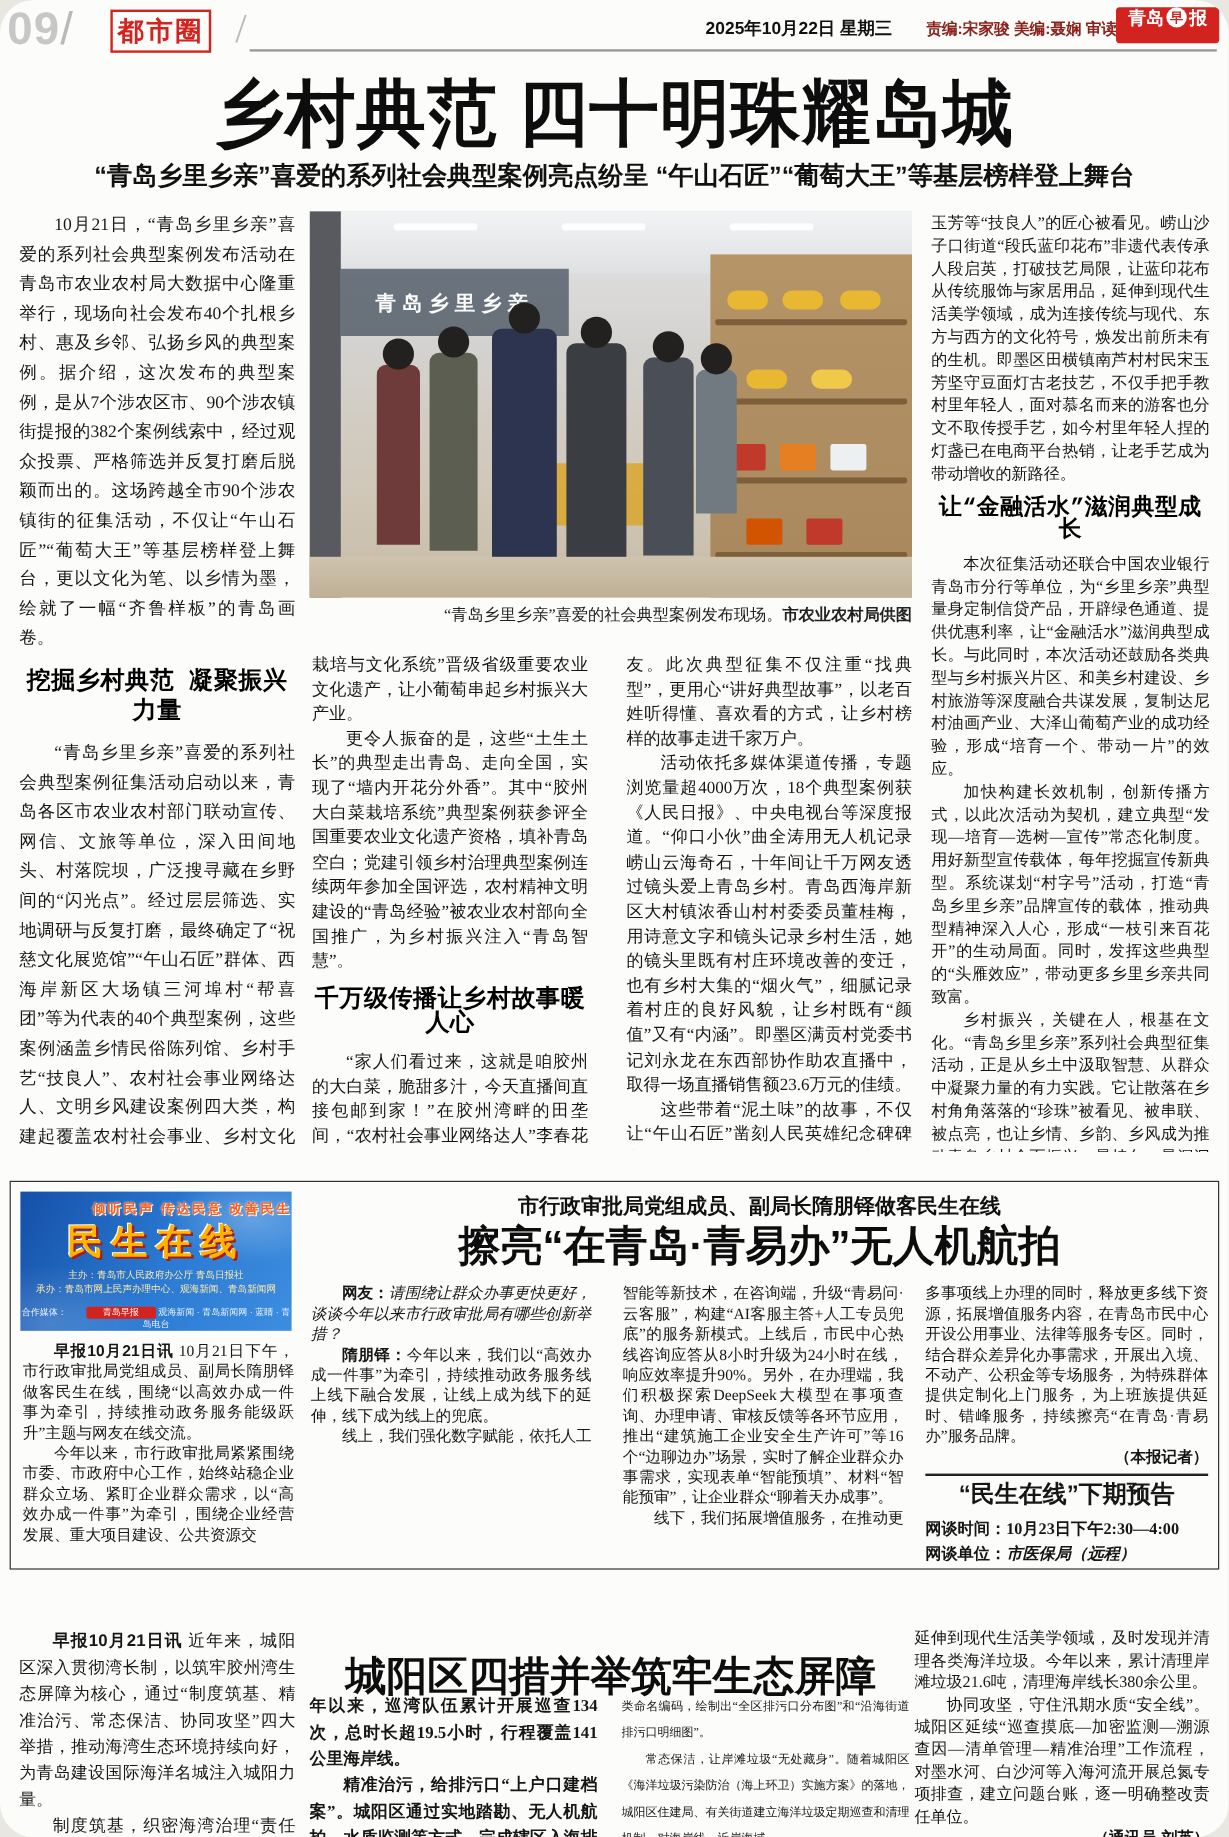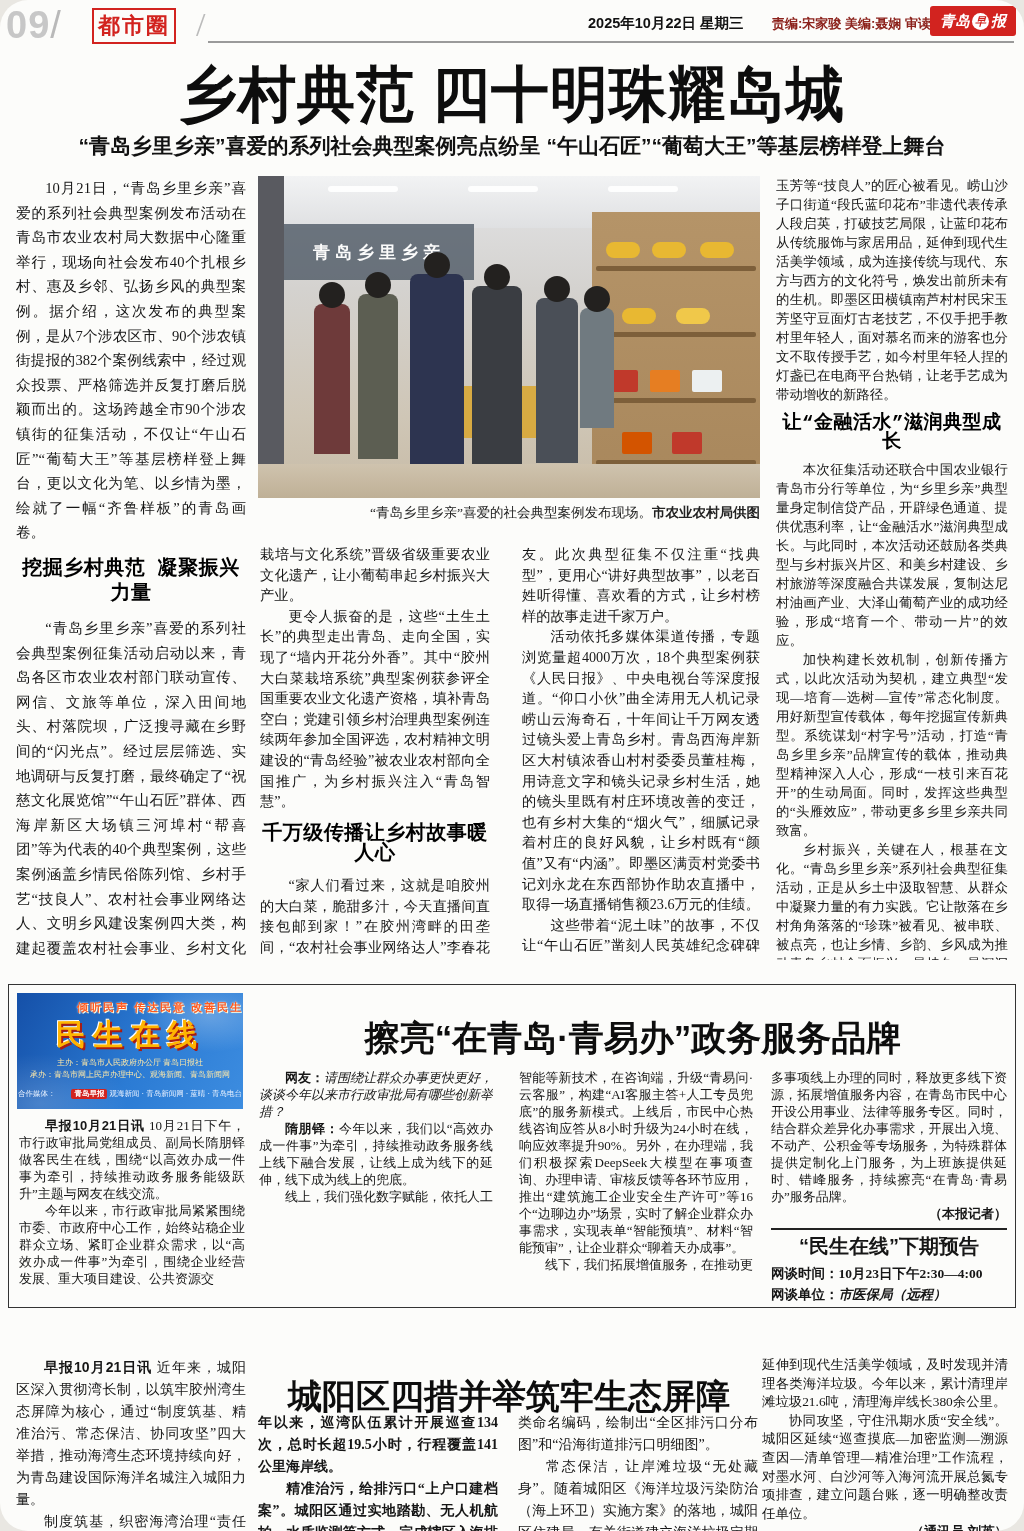--- a/index.html
+++ b/index.html
@@ -10,21 +10,21 @@
   .hdr{position:absolute;top:0;left:0;right:0;height:50px;}
   .folio{position:absolute;left:6px;top:4px;font-size:38px;color:#c7c7c7;font-weight:700;letter-spacing:1px;}
   .folio .slash{color:#b9b9b9;font-weight:400;}
   .section-badge{position:absolute;left:92px;top:8px;border:2px solid #d2231f;color:#d2231f;
         font-weight:900;font-size:22px;padding:1px 4px;letter-spacing:2px;}
   .hdr-slash2{position:absolute;left:196px;top:6px;font-size:34px;color:#bbb;}
   .hdr-rule{position:absolute;left:208px;right:10px;top:41px;height:2px;background:#9a9a9a;}
   .hdr-date{position:absolute;left:588px;top:14px;font-size:14.5px;font-weight:700;color:#111;}
   .hdr-eds{position:absolute;left:772px;top:15px;font-size:13px;font-weight:700;color:#8c221c;}
   .masthead{position:absolute;right:8px;top:6px;width:86px;height:30px;background:#d2231f;border-radius:3px;
-        display:flex;align-items:center;justify-content:center;gap:2px;color:#fff;font-weight:900;font-size:15px;font-style:italic;}
+        display:flex;align-items:flex-start;justify-content:center;gap:2px;color:#fff;font-weight:900;font-size:15px;}
   .masthead .circ{display:inline-flex;width:17px;height:17px;border-radius:50%;background:#fff;color:#d2231f;
         font-size:11px;align-items:center;justify-content:center;font-weight:900;}
   
   .lead-hl{position:absolute;top:56px;left:0;right:0;text-align:center;font-weight:900;font-size:58px;
         letter-spacing:1px;color:#0d0d0d;transform:scaleY(1.04);}
   .lead-sub{position:absolute;top:132px;left:10px;right:10px;text-align:center;font-weight:900;font-size:21px;color:#111;}
   
   .col{position:absolute;text-align:justify;overflow:hidden;}
   .col p{margin:0;text-indent:2em;}
   .c1{left:16px;top:176px;width:230px;height:782px;font-size:14.6px;line-height:24.6px;}
@@ -75,26 +75,26 @@
         background:radial-gradient(120px 60px at 85% 20%,rgba(255,255,255,.25),rgba(255,255,255,0) 60%),
                    radial-gradient(160px 90px at 10% 95%,rgba(255,255,255,.18),rgba(255,255,255,0) 55%),
                    linear-gradient(120deg,#1550a8,#2b7bd4 55%,#3d8de0);}
   .bn-slogans{position:absolute;top:7px;left:0;right:0;text-align:right;font-weight:900;font-size:11px;
         color:#ff5a1f;text-shadow:0 0 2px #fff,1px 1px 0 #ffd;letter-spacing:2px;}
   .bn-title{position:absolute;top:22px;left:0;right:0;text-align:center;font-weight:900;font-size:30px;
         letter-spacing:7px;color:#ffb400;text-shadow:2px 2px 0 #a91c12,-1px -1px 0 #fff;}
   .bn-l1{position:absolute;top:64px;left:0;right:0;text-align:center;font-size:8px;color:#ffe9a8;}
   .bn-l2{position:absolute;top:76px;left:0;right:0;text-align:center;font-size:8px;color:#ffe9a8;}
   .bn-media{position:absolute;top:96px;left:0;right:0;text-align:center;font-size:7.5px;color:#e8f1ff;}
-  .bn-media .chip{display:inline-block;background:#d2231f;color:#fff;padding:0 3px;border-radius:2px;font-weight:700;margin-left:16px;}
+  .bn-media .chip{display:inline-block;background:#d2231f;color:#fff;padding:0 14px;border-radius:2px;font-weight:400;margin-left:16px;}
   
   .cy-hl{position:absolute;left:258px;top:1374px;width:502px;text-align:center;font-weight:900;font-size:34px;color:#0d0d0d;}
   .y1{left:16px;top:1356px;width:230px;height:175px;font-size:14px;line-height:22px;}
   .y2{left:258px;top:1412px;width:240px;height:119px;font-size:14px;line-height:22px;font-weight:bold;}
-  .y3{left:518px;top:1412px;width:240px;height:119px;font-size:14px;line-height:22px;}
+  .y3{left:518px;top:1412px;width:240px;height:119px;font-size:10px;line-height:22px;}
   .y4{left:762px;top:1356px;width:246px;height:175px;font-size:13.4px;line-height:18.6px;}
 </style>
 </head>
 <body>
 
 <div class="page">
 
   <div class="hdr">
     <div class="folio sans"><span>09</span><span class="slash">/</span></div>
     <div class="section-badge sans">都市圈</div>
@@ -189,21 +189,22 @@
 
   <div class="msbox">
     <div class="banner">
       <div class="bn-slogans sans">倾听民声 传达民意 改善民生</div>
       <div class="bn-title sans">民生在线</div>
       <div class="bn-l1 sans">主办：青岛市人民政府办公厅  青岛日报社</div>
       <div class="bn-l2 sans">承办：青岛市网上民声办理中心、观海新闻、青岛新闻网</div>
       <div class="bn-media sans"><span>合作媒体：</span><span class="chip">青岛早报</span><span> 观海新闻 · 青岛新闻网 · 蓝睛 · 青岛电台</span></div>
     </div>
 
-    <div class="ms-hl sans">擦亮“在青岛·青易办”政务服务品牌</div>
+    <div class="ms-kicker sans">市行政审批局党组成员、副局长隋朋铎做客民生在线</div>
+    <div class="ms-hl sans">擦亮“在青岛·青易办”无人机航拍</div>
 
     <div class="bcol b1">
       <p><b class="sans">早报10月21日讯</b><span> 10月21日下午，市行政审批局党组成员、副局长隋朋铎做客民生在线，围绕“以高效办成一件事为牵引，持续推动政务服务能级跃升”主题与网友在线交流。</span></p>
       <p>今年以来，市行政审批局紧紧围绕市委、市政府中心工作，始终站稳企业群众立场、紧盯企业群众需求，以“高效办成一件事”为牵引，围绕企业经营发展、重大项目建设、公共资源交</p>
     </div>
 
     <div class="bcol b2">
       <p class="kai"><b class="sans" style="font-style:normal">网友：</b><span>请围绕让群众办事更快更好，谈谈今年以来市行政审批局有哪些创新举措？</span></p>
       <p><b class="sans">隋朋铎：</b><span>今年以来，我们以“高效办成一件事”为牵引，持续推动政务服务线上线下融合发展，让线上成为线下的延伸，线下成为线上的兜底。</span></p>
       <p>线上，我们强化数字赋能，依托人工</p>

